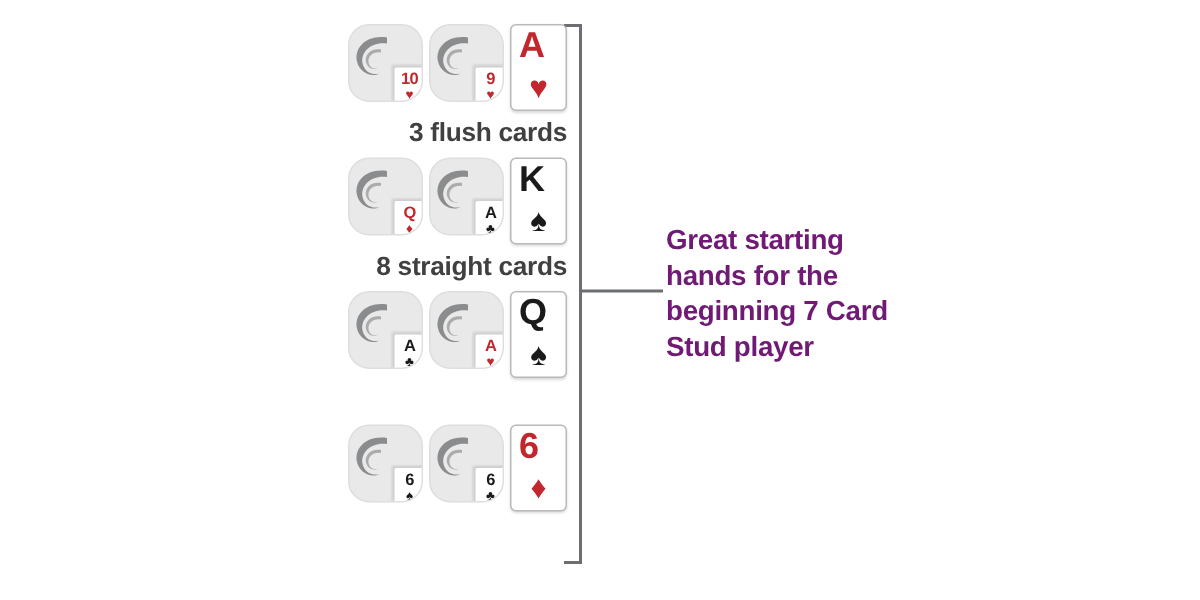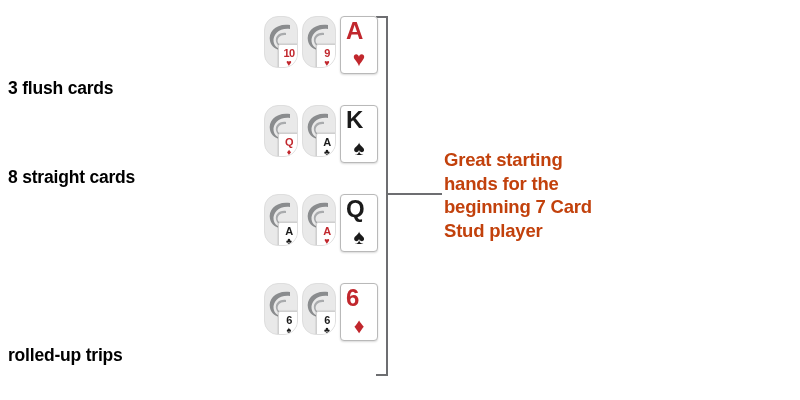--- a/index.html
+++ b/index.html
@@ -35,21 +35,21 @@
     top: 0;
     height: 62px;
     display: flex;
     align-items: flex-start;
     gap: 4px;
   }
 
   
   .card {
     position: relative;
-    width: 34px;
+    width: 50px;
     height: 52px;
     border-radius: 14px;
     box-sizing: border-box;
     flex: 0 0 auto;
   }
   .card.down {
     background: #e9e9e9;
     border: 1px solid #dedede;
     overflow: hidden;
   }
@@ -120,23 +120,24 @@
   }
 
   .red   { color: #c1272d; }
   .black { color: #1a1a1a; }
 
   .hand-label {
     position: absolute;
     right: 4px;
     top: 62px;
     width: 370px;
+    text-align: right;
     font-size: 17.5px;
     font-weight: bold;
-    color: #000000;
+    color: #404040;
     letter-spacing: -0.2px;
     white-space: nowrap;
   }
 
   
   .bracket {
     position: absolute;
     left: 376px;
     top: 16px;
     width: 16px;
@@ -172,21 +173,21 @@
 
   
   .caption {
     position: absolute;
     left: 444px;
     top: 148px;
     width: 170px;
     font-size: 18.5px;
     font-weight: bold;
     line-height: 1.28;
-    color: #c2410c;
+    color: #701a75;
     letter-spacing: -0.2px;
   }
 </style>
 </head>
 <body>
 
 <div id="stage">
 
   <div id="rows-container">
       <div class="hand-row" style="top: 16px;">
@@ -311,21 +312,20 @@
             <div class="peek">
               <span class="rank black">6</span>
               <span class="suit black">♣</span>
             </div>
           </div>
           <div class="card up">
             <span class="rank red">6</span>
             <span class="suit red">♦</span>
           </div>
         </div>
-        <div class="hand-label">rolled-up trips</div>
       </div>
     </div>
 
   <div class="bracket">
     <div class="tick-top"></div>
     <div class="vline"></div>
     <div class="tick-bottom"></div>
   </div>
 
   <div class="connector"></div>

